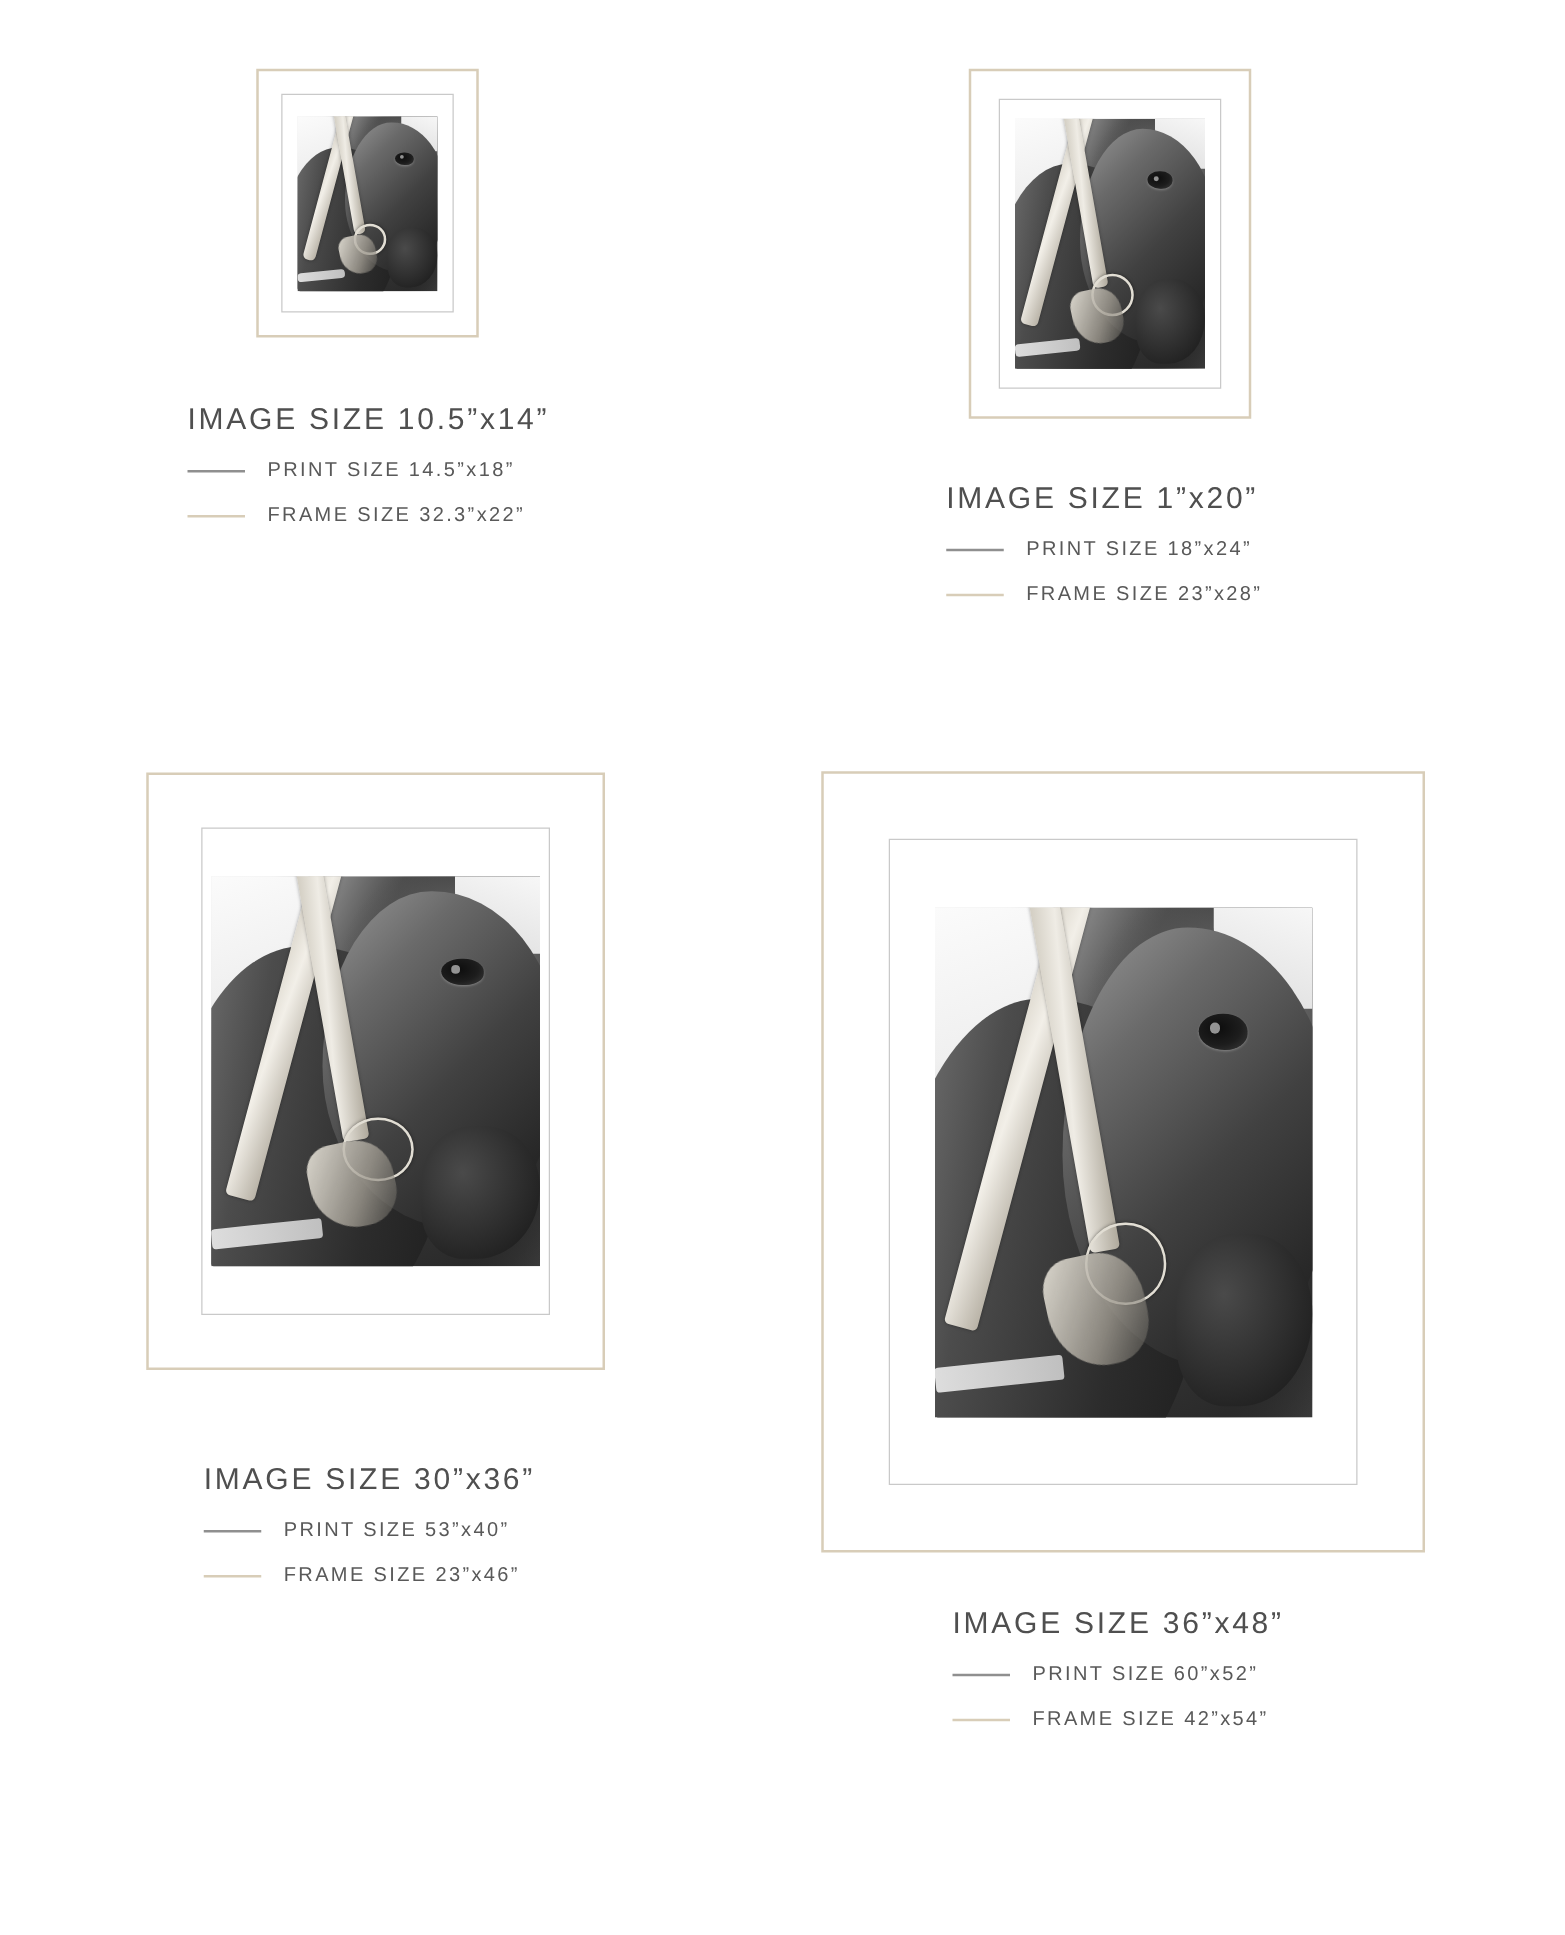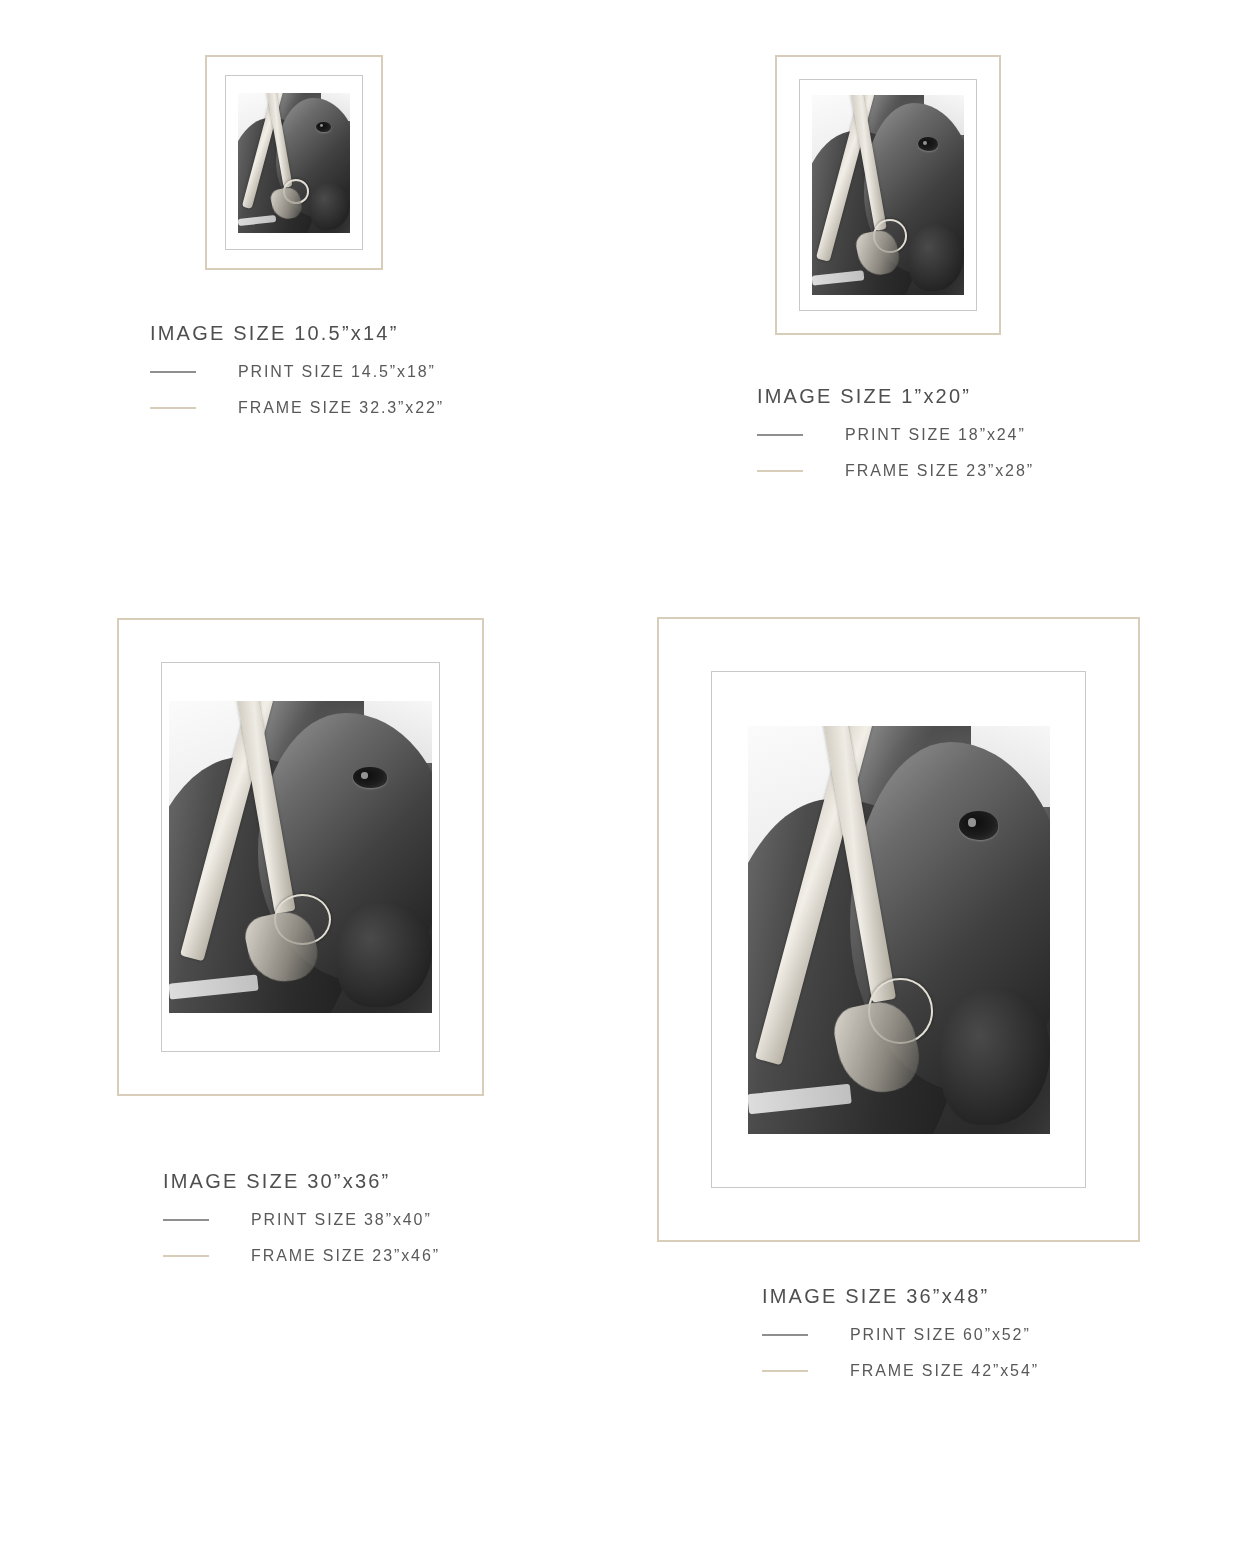--- a/index.html
+++ b/index.html
@@ -173,21 +173,21 @@
     transform: rotate(-6deg);
     border-radius: 3px;
     opacity: 0.9;
   }
 
   
   .caption-group {
     position: absolute;
   }
   .image-size {
-    font-size: 20px;
+    font-size: 24px;
     letter-spacing: 2.2px;
     color: #4f4f4f;
     white-space: nowrap;
     font-weight: 400;
   }
   .legend-row {
     display: flex;
     align-items: center;
     white-space: nowrap;
     margin-top: 18px;
@@ -199,21 +199,20 @@
     margin-right: 18px;
     flex: none;
   }
   .legend-line.frame-line {
     border-top-color: #d8cdb8;
   }
   .legend-label {
     font-size: 16px;
     letter-spacing: 1.9px;
     color: #595959;
-    margin-left: 24px;
   }
 </style>
 </head>
 <body>
 
 <div class="size-block" style="left:205px; top:55px;">
   <div class="frame" style="width:178px; height:215px; padding:18px;">
     <div class="mat">
       <div class="photo" style="width:112px; height:140px;">
         <div class="horse">
@@ -299,21 +298,21 @@
         </div>
       </div>
     </div>
   </div>
 </div>
 
 <div class="caption-group" style="left:163px; top:1170px;">
   <div class="image-size">IMAGE SIZE 30”x36”</div>
   <div class="legend-row">
     <span class="legend-line print-line"></span>
-    <span class="legend-label">PRINT SIZE 38”x40”</span>
+    <span class="legend-label">PRINT SIZE 53”x40”</span>
   </div>
   <div class="legend-row">
     <span class="legend-line frame-line"></span>
     <span class="legend-label">FRAME SIZE 23”x46”</span>
   </div>
 </div>
 
 <div class="size-block" style="left:657px; top:617px;">
   <div class="frame" style="width:483px; height:625px; padding:52px;">
     <div class="mat">

